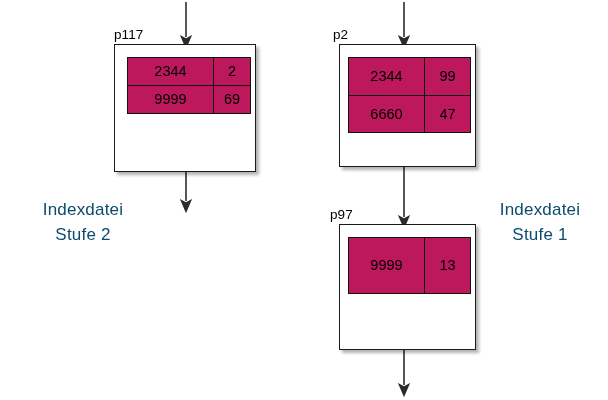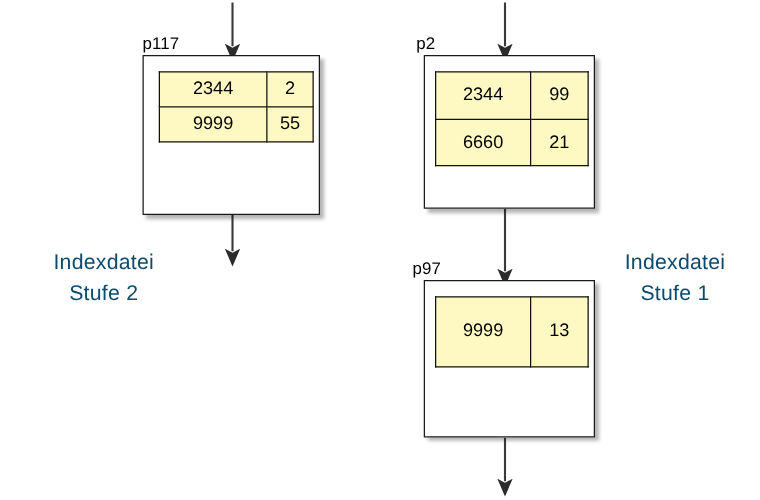--- a/index.html
+++ b/index.html
@@ -36,21 +36,21 @@
     font-size: 13.5px;
     letter-spacing: 0.1px;
     color: #000000;
     white-space: nowrap;
     line-height: 1;
   }
   
   .entry-table {
     position: absolute;
     border-collapse: collapse;
-    background: #fef9c3;
+    background: #be185d;
     table-layout: fixed;
   }
   .entry-table td {
     border: 1.4px solid #111111;
     text-align: center;
     vertical-align: middle;
     font-family: "Liberation Sans", sans-serif;
     font-size: 14.5px;
     color: #000000;
     padding: 0;
@@ -114,38 +114,38 @@
   <div class="node-box" style="left:114px; top:44px; width:142px; height:128px;"></div>
 
   <table class="entry-table" style="left:127px; top:57px; width:121px; height:57px;">
     <tbody>
       <tr>
         <td style="width:85px;">2344</td>
         <td style="width:36px;">2</td>
       </tr>
       <tr>
         <td>9999</td>
-        <td>55</td>
+        <td>69</td>
       </tr>
     </tbody>
   </table>
 
   <div class="node-label" style="left:333px; top:28px;">p2</div>
 
   <div class="node-box" style="left:339px; top:44px; width:137px; height:123px;"></div>
 
   <table class="entry-table" style="left:348px; top:57px; width:120px; height:76px;">
     <tbody>
       <tr>
         <td style="width:75px;">2344</td>
         <td style="width:45px;">99</td>
       </tr>
       <tr>
         <td>6660</td>
-        <td>21</td>
+        <td>47</td>
       </tr>
     </tbody>
   </table>
 
   <div class="node-label" style="left:330px; top:208px;">p97</div>
 
   <div class="node-box" style="left:339px; top:224px; width:137px; height:126px;"></div>
 
   <table class="entry-table" style="left:348px; top:237px; width:120px; height:57px;">
     <tbody>

